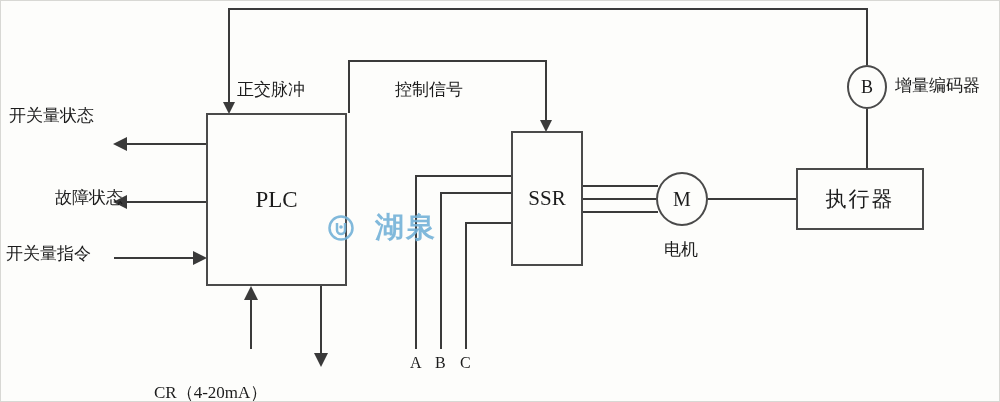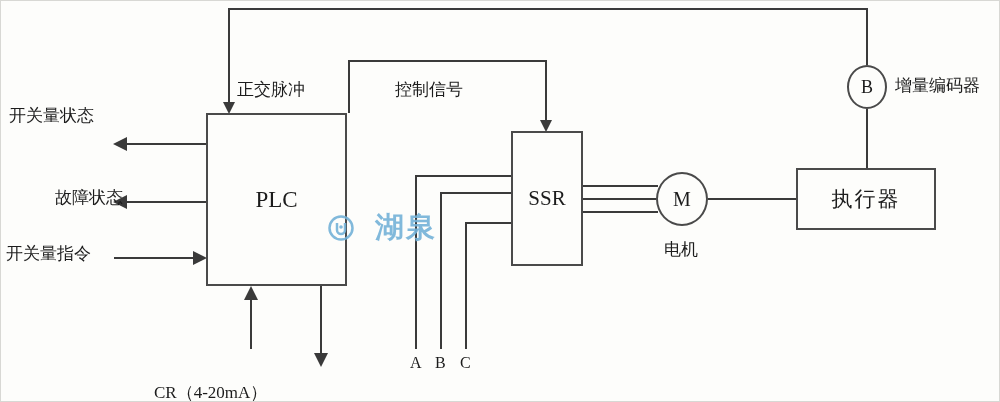--- a/index.html
+++ b/index.html
@@ -19,21 +19,21 @@
     border:2px solid #4a4a4a;
     background:#fdfdfb;
     display:flex;align-items:center;justify-content:center;
     box-sizing:border-box;
     font-size:21px;
   }
   .ellipse{border-radius:50%;}
   #plc-block{left:205px;top:112px;width:141px;height:173px;font-size:23px;background:transparent;}
   #ssr-block{left:510px;top:130px;width:72px;height:135px;font-size:21px;}
   #motor-circle{left:655px;top:171px;width:52px;height:54px;font-size:20px;}
-  #actuator-block{left:795px;top:167px;width:140px;height:62px;font-size:21px;letter-spacing:2px;}
+  #actuator-block{left:795px;top:167px;width:128px;height:62px;font-size:21px;letter-spacing:2px;}
   #encoder-circle{left:846px;top:64px;width:40px;height:44px;font-size:18px;}
   .lbl{
     position:absolute;z-index:3;
     white-space:nowrap;
     font-size:17px;
     line-height:1.2;
   }
   .lbl.small{font-size:16px;}
   #watermark{
     position:absolute;left:326px;top:207px;z-index:4;

